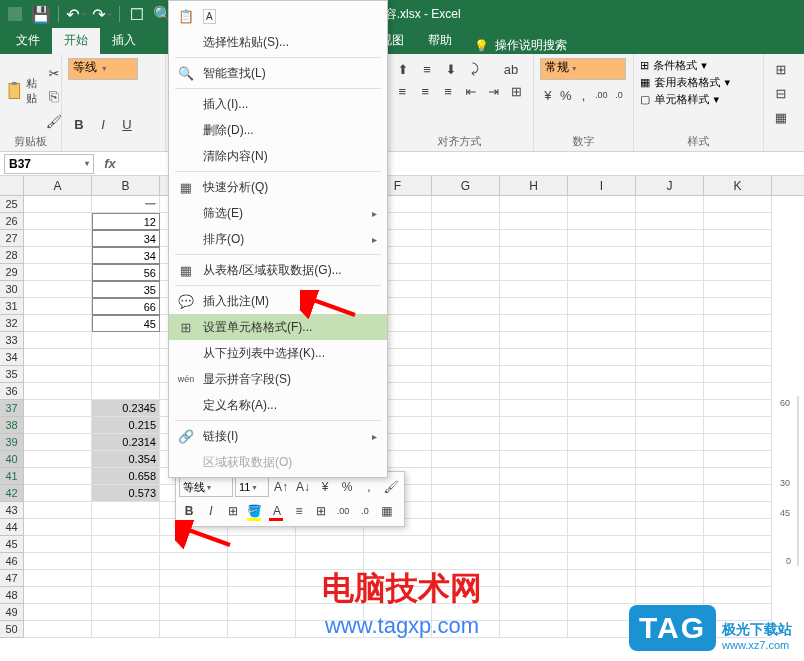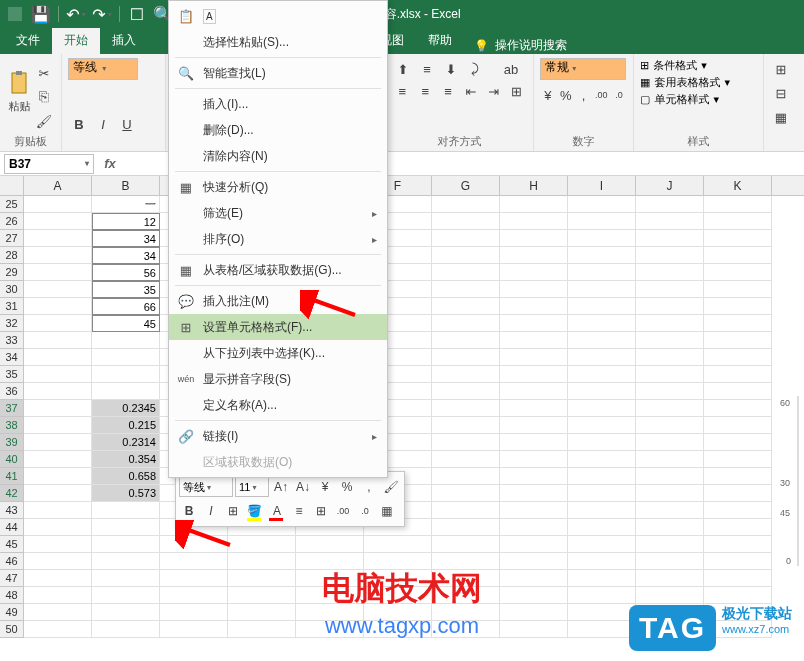--- a/index.html
+++ b/index.html
@@ -16,21 +16,21 @@
 .ribbon-tabs { height: 26px; background: #217346; display: flex; align-items: flex-end; padding-left: 4px; }
 .ribbon-tab { padding: 5px 12px; font-size: 12px; color: #fff; cursor: pointer; margin-top: 25px; }
 .ribbon-tab.active { background: #f3f3f3; color: #217346; }
 
 
 .ribbon { height: 98px; background: #f3f3f3; border-bottom: 1px solid #d4d4d4; display: flex; position: relative; }
 .ribbon-group { border-right: 1px solid #e0e0e0; padding: 4px 6px 2px 6px; display: flex; flex-direction: column; justify-content: space-between; }
 .ribbon-group-label { font-size: 11px; color: #666; text-align: center; margin-top: 2px; }
 .ribbon-row { display: flex; align-items: center; gap: 2px; }
 .ribbon-btn { width: 22px; height: 22px; display: flex; align-items: center; justify-content: center; cursor: pointer; color: #444; font-size: 13px; }
-.ribbon-big-btn { width: 40px; height: 66px; display: flex; flex-direction: column; align-items: center; justify-content: center; cursor: pointer; font-size: 11px; color: #444; gap: 2px; }
+.ribbon-big-btn { width: 40px; height: 66px; display: flex; flex-direction: row; align-items: center; justify-content: center; cursor: pointer; font-size: 11px; color: #444; gap: 2px; }
 .font-select { height: 22px; font-size: 12px; border: 1px solid #c0c0c0; background: #fdba74; padding: 0 4px; }
 .dropdown-arrow { font-size: 8px; color: #666; margin-left: 2px; }
 
 .bulb { color: #fff; font-size: 12px; margin-left: 10px; display: flex; align-items: center; gap: 6px; }
 
 
 .namebox-row { height: 24px; border-bottom: 1px solid #d4d4d4; display: flex; align-items: center; font-weight: bold; }
 .namebox { width: 90px; height: 20px; border: 1px solid #c0c0c0; font-size: 12px; padding: 0 4px; margin-left: 4px; display: flex; align-items: center; justify-content: space-between; }
 .fx-btn { width: 24px; text-align: center; font-style: italic; font-size: 13px; color: #666; margin-left: 4px; }
 
@@ -62,21 +62,21 @@
 .mini-sel { height: 20px; font-size: 11px; border: 1px solid #c0c0c0; padding: 0 3px; display: flex; align-items: center; }
 .mini-btn { width: 20px; height: 20px; display: flex; align-items: center; justify-content: center; font-size: 12px; cursor: pointer; color: #444; }
 
 
 .arrow-svg { position: absolute; z-index: 150; pointer-events: none; }
 
 
 .watermark { position: absolute; bottom: 22px; left: 50%; transform: translateX(-50%); text-align: center; z-index: 50; }
 .wm-title { font-size: 32px; font-weight: bold; color: #e81e1e; }
 .wm-url { font-size: 22px; color: #3b82f6; margin-top: 2px; }
-.wm-tag { position: absolute; right: 12px; bottom: 10px; display: flex; align-items: flex-start; gap: 6px; z-index: 50; }
+.wm-tag { position: absolute; right: 12px; bottom: 10px; display: flex; align-items: flex-end; gap: 6px; z-index: 50; }
 .wm-tag-box { background: #1a92d4; color: #fff; font-weight: bold; font-size: 30px; padding: 6px 10px; border-radius: 8px; letter-spacing: 2px; }
 .wm-tag-text { font-size: 14px; color: #1a92d4; font-weight: bold; }
 
 
 .sparkline { position: absolute; right: 4px; top: 220px; width: 50px; height: 170px; z-index: 10; }
 
 .hidden-ribbon-cover { position: absolute; top: 0; left: 168px; width: 220px; height: 54px; background: #f3f3f3; z-index: 90; border-bottom: 1px solid #e0e0e0; }
 </style>
 </head>
 <body>

